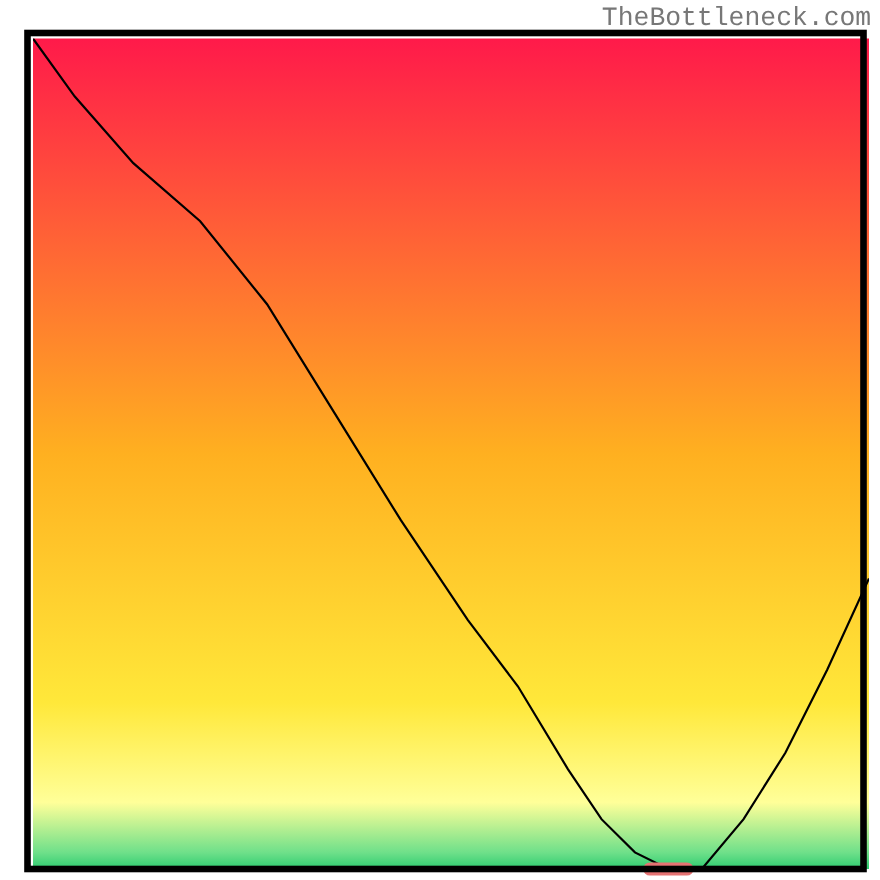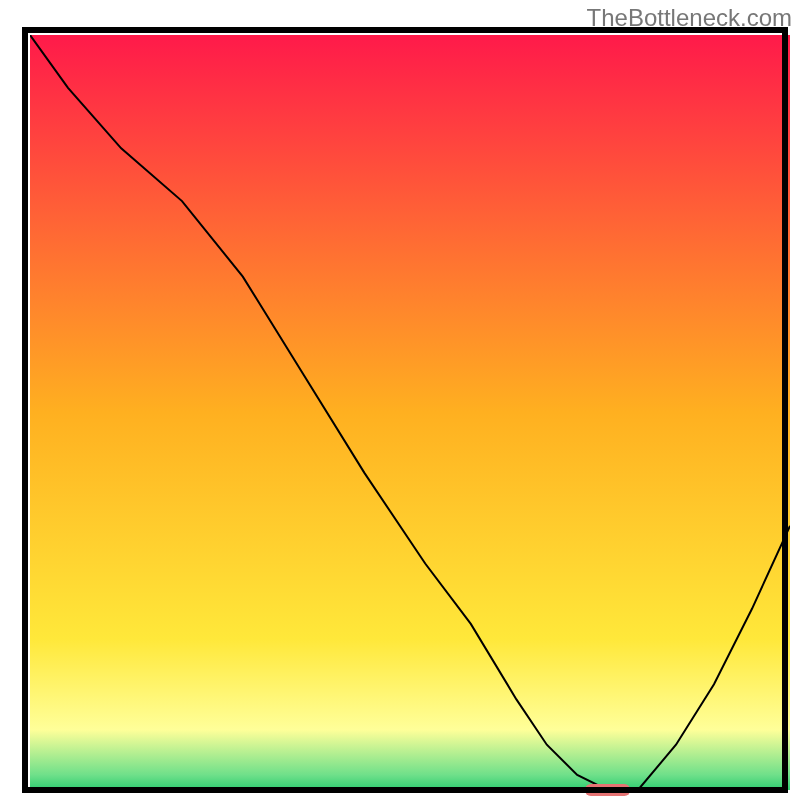--- a/index.html
+++ b/index.html
@@ -15,21 +15,21 @@
     height: 800px;
     position: relative;
   }
   #attribution {
     position: absolute;
     top: 4px;
     right: 8px;
     font-size: 24px;
     font-weight: 400;
     color: #777777;
-    font-family: Liberation Sans, sans-serif;
+    font-family: Liberation Mono, monospace;
   }
   svg { display: block; }
 </style>
 </head>
 <body>
 <div id="wrap">
 
 <span id="attribution">TheBottleneck.com</span>
 
 <svg id="chart-svg" width="800" height="800" viewBox="0 0 800 800">

